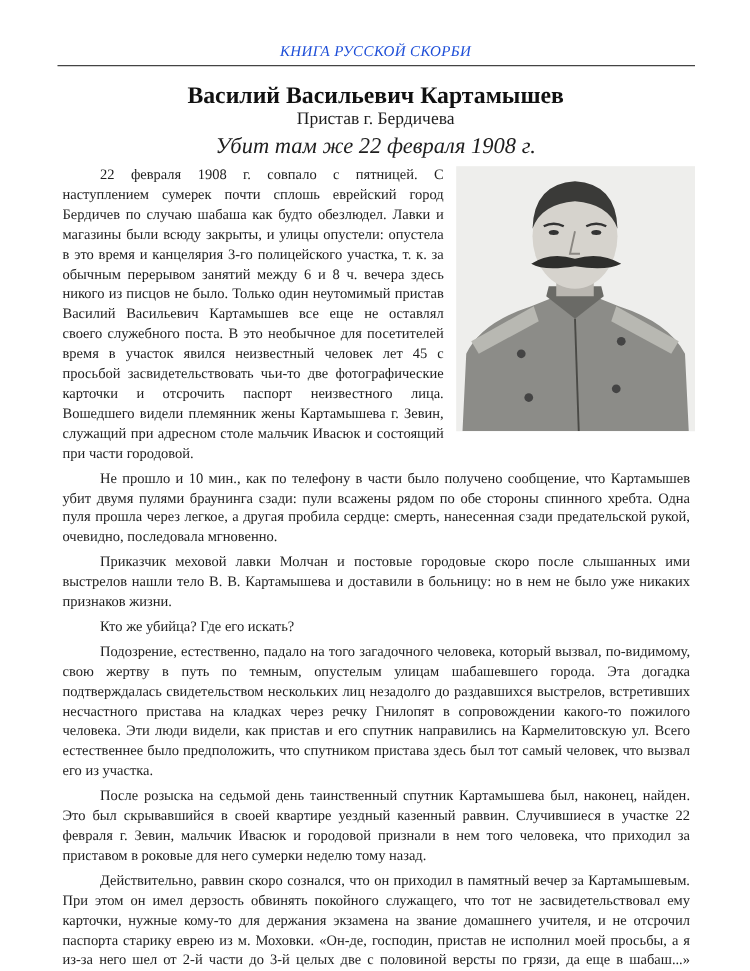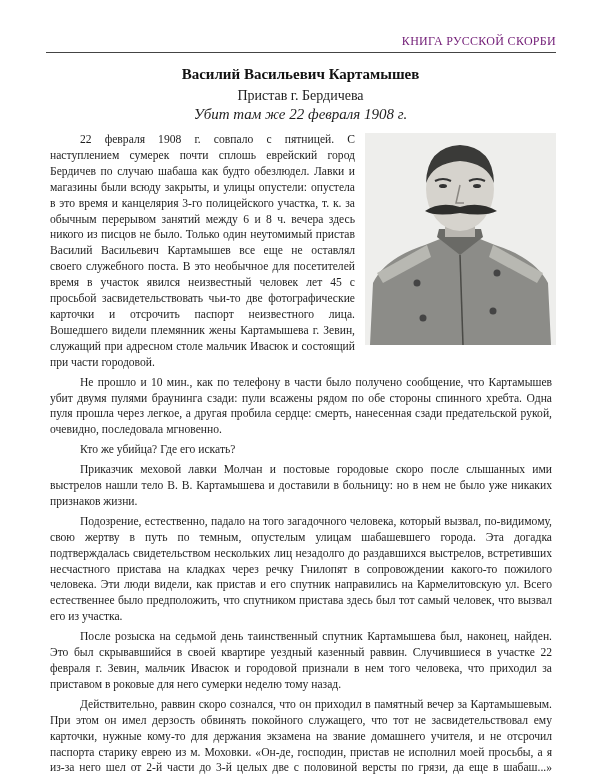--- a/index.html
+++ b/index.html
@@ -1,24 +1,24 @@
 <!DOCTYPE html>
 <html><head>
 <meta charset="utf-8">
 <style>
   html, body { margin:0; padding:0; background:#ffffff; }
   body { width:600px; height:777px; position:relative; overflow:hidden;
          font-family:"Liberation Serif", "DejaVu Serif", serif; color:#1e1e1e; }
-  .running-head { position:absolute; left:45px; top:34px; width:511px; text-align:right;
-         font-size:12px; letter-spacing:0.3px; color:#701a75; }
+  .running-head { position:absolute; left:45px; top:34px; width:511px; text-align:center;
+         font-style:italic; font-size:12px; letter-spacing:0.3px; color:#1d4ed8; }
   .rule { position:absolute; left:46px; top:52px; width:510px; height:0; border-top:1.2px solid #444; }
   .title { position:absolute; left:45px; top:66px; width:511px; text-align:center;
-         font-weight:bold; font-size:15px; color:#111; }
+         font-weight:bold; font-size:19px; color:#111; }
   .subtitle { position:absolute; left:45px; top:88px; width:511px; text-align:center; font-size:14px; }
-  .killed { position:absolute; left:45px; top:106px; width:511px; text-align:center; font-style:italic; font-size:15px; }
+  .killed { position:absolute; left:45px; top:106px; width:511px; text-align:center; font-style:italic; font-size:18px; }
   .body { position:absolute; left:46px; top:128px; width:510px; font-size:11.6px; line-height:15.9px;
           text-align:justify; hyphens:manual; }
   .body p { margin:4px; text-indent:30px; }
   .photo { float:right; width:191px; height:212px; margin:5px 0 2px 10px;
            background:#efefed; position:relative; overflow:hidden; }
   .page-number { position:absolute; left:46px; top:743px; font-family:"Liberation Sans", sans-serif; font-size:12px; color:#222;margin-top:32px; }
 </style>
 </head>
 <body>
 
@@ -54,20 +54,20 @@
     <path d="M104 48 Q112 44 120 48" stroke="#333" stroke-width="2" fill="none"></path>
     <ellipse cx="78" cy="53" rx="4" ry="2" fill="#333"></ellipse>
     <ellipse cx="112" cy="53" rx="4" ry="2" fill="#333"></ellipse>
 
     <path d="M95 52 L91 70 L99 70" stroke="#8a8782" stroke-width="1.5" fill="none"></path>
 
     <path d="M60 78 Q75 68 95 74 Q115 68 132 78 Q120 84 95 80 Q70 84 60 78 Z" fill="#2e2e2c"></path>
   </svg></div>
   <p><span>22 февраля 1908 г. совпало с пятницей. С наступлением сумерек почти сплошь еврейский город Бердичев по случаю шабаша как будто обезлюдел. Лавки и магазины были всюду закрыты, и улицы опустели: опустела в это время и канцелярия 3-го полицейского участка, т. к. за обычным перерывом занятий между 6 и 8 ч. вечера здесь никого из писцов не было. Только один неутомимый пристав Василий Васильевич Картамышев все еще не оставлял своего служебного поста. В это необычное для посетителей время в участок явился неизвестный человек лет 45 с просьбой засвидетельствовать чьи-то две фотографические карточки и отсрочить паспорт неизвестного лица. Вошедшего видели племянник жены Картамышева г. Зевин, служащий при адресном столе мальчик Ивасюк и состоящий при части городовой.</span></p>
     <p><span>Не прошло и 10 мин., как по телефону в части было получено сообщение, что Картамышев убит двумя пулями браунинга сзади: пули всажены рядом по обе стороны спинного хребта. Одна пуля прошла через легкое, а другая пробила сердце: смерть, нанесенная сзади предательской рукой, очевидно, последовала мгновенно.</span></p>
+    <p><span>Приказчик меховой лавки Молчан и постовые городовые скоро после слышанных ими выстрелов нашли тело В. В. Картамышева и доставили в больницу: но в нем не было уже никаких признаков жизни.</span></p>
     <p><span>Кто же убийца? Где его искать?</span></p>
-    <p><span>Приказчик меховой лавки Молчан и постовые городовые скоро после слышанных ими выстрелов нашли тело В. В. Картамышева и доставили в больницу: но в нем не было уже никаких признаков жизни.</span></p>
     <p><span>Подозрение, естественно, падало на того загадочного человека, который вызвал, по-видимому, свою жертву в путь по темным, опустелым улицам шабашевшего города. Эта догадка подтверждалась свидетельством нескольких лиц незадолго до раздавшихся выстрелов, встретивших несчастного пристава на кладках через речку Гнилопят в сопровождении какого-то пожилого человека. Эти люди видели, как пристав и его спутник направились на Кармелитовскую ул. Всего естественнее было предположить, что спутником пристава здесь был тот самый человек, что вызвал его из участка.</span></p>
     <p><span>После розыска на седьмой день таинственный спутник Картамышева был, наконец, найден. Это был скрывавшийся в своей квартире уездный казенный раввин. Случившиеся в участке 22 февраля г. Зевин, мальчик Ивасюк и городовой признали в нем того человека, что приходил за приставом в роковые для него сумерки неделю тому назад.</span></p>
     <p><span>Действительно, раввин скоро сознался, что он приходил в памятный вечер за Картамышевым. При этом он имел дерзость обвинять покойного служащего, что тот не засвидетельствовал ему карточки, нужные кому-то для держания экзамена на звание домашнего учителя, и не отсрочил паспорта старику еврею из м. Моховки. «Он-де, господин, пристав не исполнил моей просьбы, а я из-за него шел от 2-й части до 3-й целых две с половиной версты по грязи, да еще в шабаш...» Казенному знатоку еврейского законничества, конечно, дела нет до закона Русской Государственности.</span></p>
   </div>
 
 <div class="page-number">192</div>
 
 </body></html>

